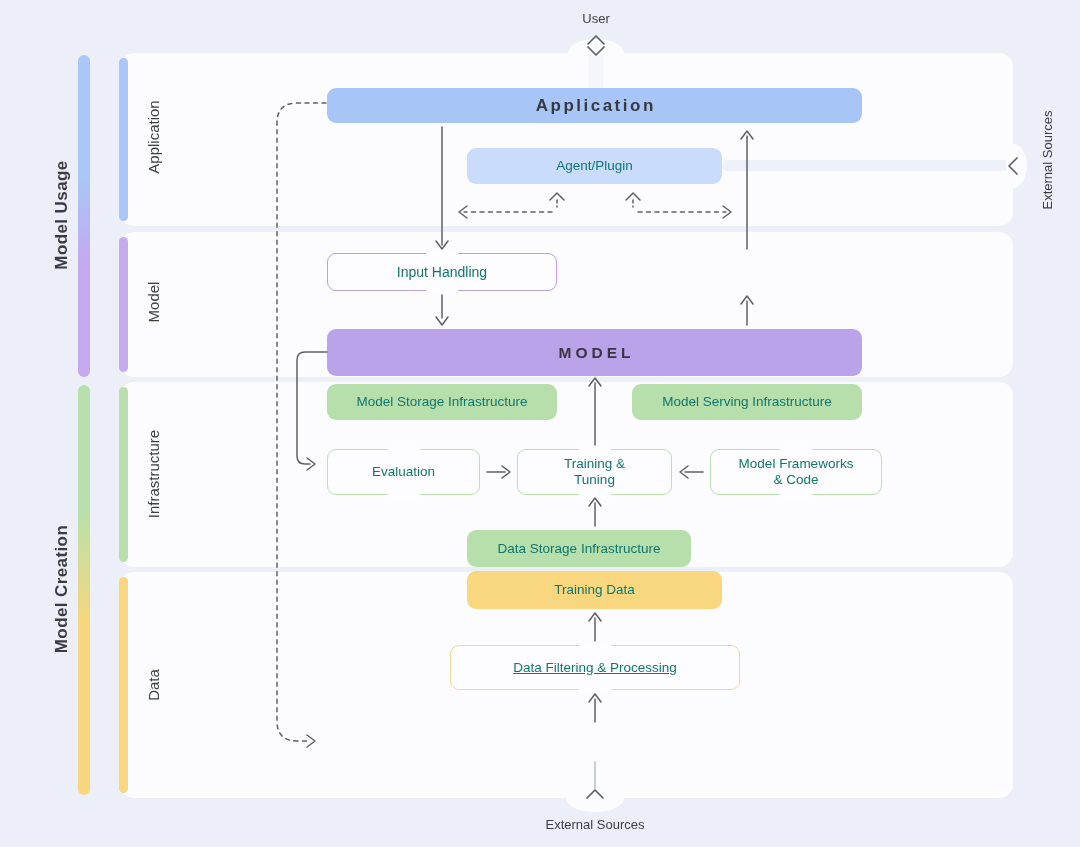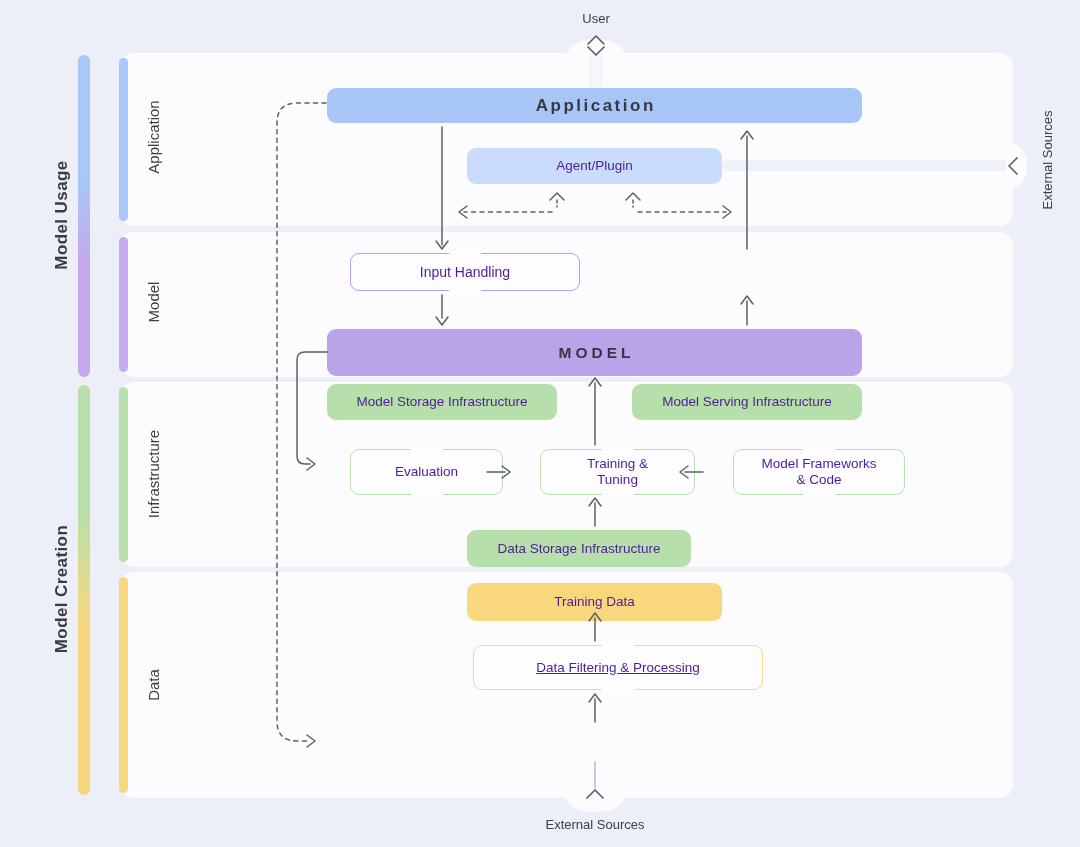--- a/index.html
+++ b/index.html
@@ -38,27 +38,27 @@
   .bump{position:absolute;background:#fcfcfe;border-radius:50%;}
   #bump-top{left:568px;top:39px;width:56px;height:28px;}
   #bump-bottom{left:566px;top:784px;width:58px;height:28px;}
   #bump-right{left:999px;top:144px;width:28px;height:44px;}
   
   #stem-top{left:589px;top:53px;width:14px;height:35px;background:#f4f6fc;}
   #band-agent-ext{left:722px;top:160px;width:284px;height:11px;background:#eff1fa;border-radius:6px 0 0 6px;}
   
   .node{position:absolute;display:flex;align-items:center;justify-content:center;
     text-align:center;border-radius:9px;font-size:13.5px;line-height:16px;
-    color:#4c1d95;white-space:pre-line;box-sizing:border-box;}
+    color:#0f766e;white-space:pre-line;box-sizing:border-box;}
   .fill-blue{background:#a8c5f8;}
   .fill-lightblue{background:#cadcfb;}
   .fill-purple{background:#bba3ea;}
   .fill-green{background:#b6dfac;}
-  .fill-yellow{background:#f8d77e;margin-top:12px;}
-  .outlined{background:#fdfdff;border:1.6px solid;margin-left:23px;}
+  .fill-yellow{background:#f8d77e;}
+  .outlined{background:#fdfdff;border:1.6px solid;}
   .outlined.purple{border-color:#b7a0ef;}
   .outlined.green{border-color:#b9e2ae;}
   .outlined.yellow{border-color:#f3d98f;text-decoration:underline;}
   
   .outlined::before,.outlined::after{
     content:"";position:absolute;left:50%;margin-left:-16px;width:32px;height:5px;background:#fdfdff;}
   .outlined::before{top:-3.5px;}
   .outlined::after{bottom:-3.5px;}
   .title-lg{font-size:17px;font-weight:600;letter-spacing:2.5px;text-indent:2.5px;color:#36393e;}
   .title-md{font-size:15.5px;font-weight:600;letter-spacing:4px;text-indent:4px;color:#3a3544;}

